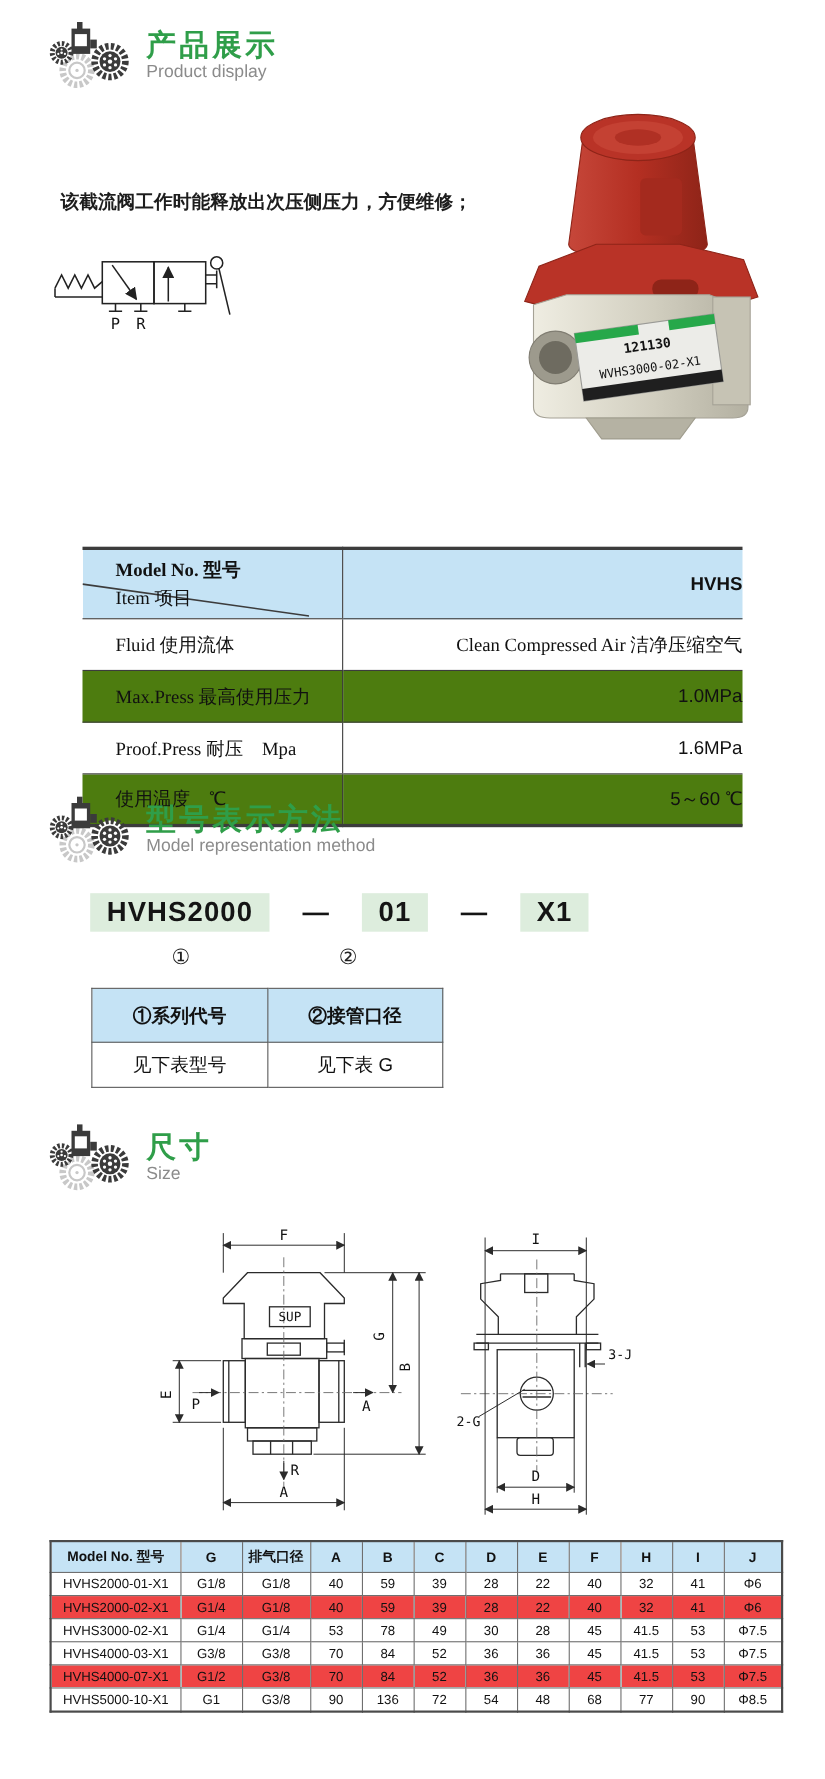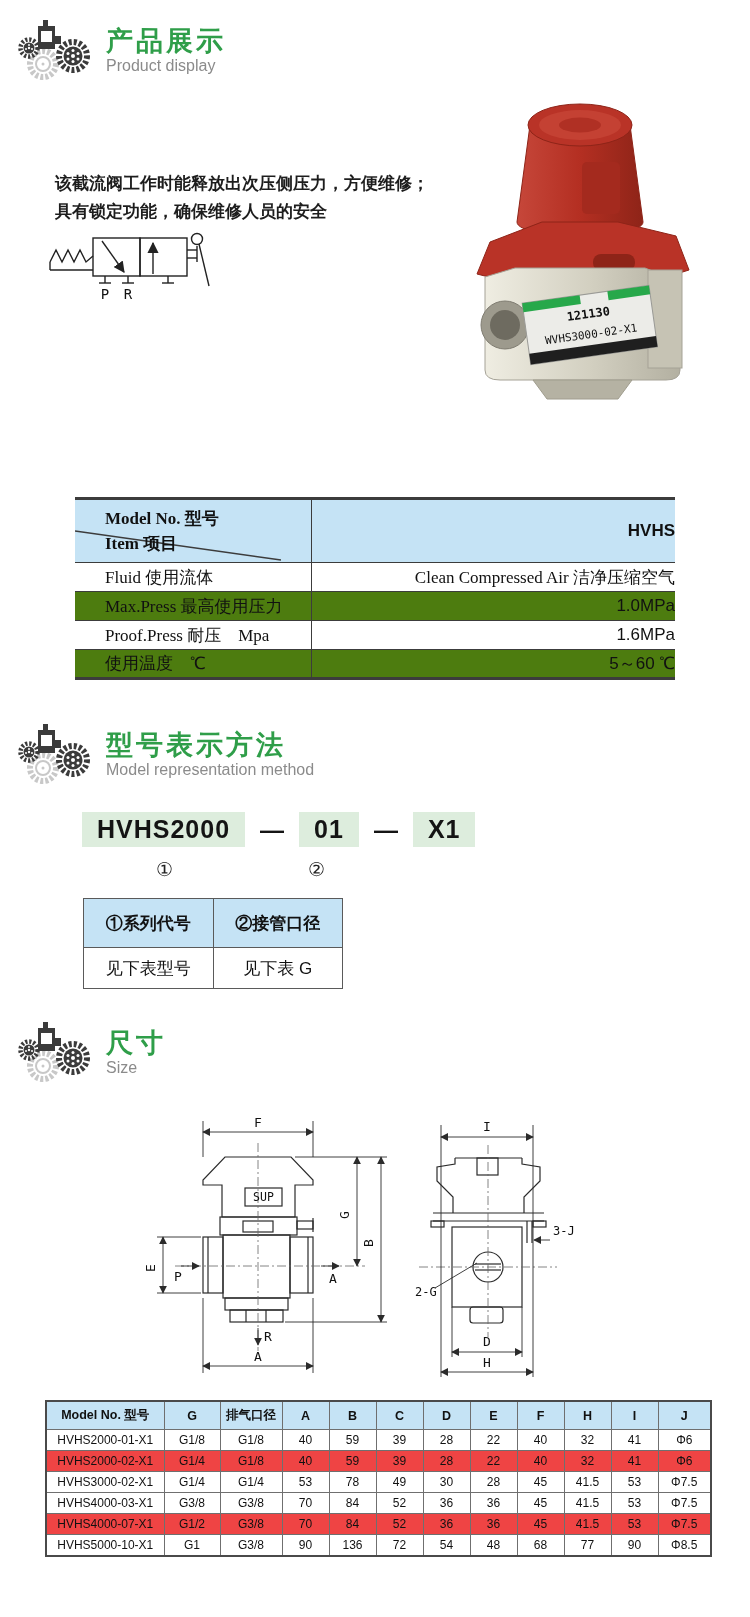--- a/index.html
+++ b/index.html
@@ -1,53 +1,53 @@
 <!DOCTYPE html>
 <html><head>
 <meta charset="utf-8">
 <style>
   html,body{margin:0;padding:0;background:#fff}
   .page{position:relative;width:750px;height:1617px;background:#fff;overflow:hidden;
         font-family:"Liberation Sans",sans-serif;color:#222}
 
   
-  .sec{position:absolute;left:16px;display:flex;align-items:center;gap:8px}
+  .sec{position:absolute;left:43px;display:flex;align-items:center;gap:8px}
   .sec-zh{font-size:27px;font-weight:bold;color:#2f9e49;letter-spacing:3px;line-height:1.05}
   .sec-en{font-size:16px;color:#8b8b8b;margin-top:1px}
 
   
   .desc{position:absolute;left:55px;top:170px;width:378px;font-size:17px;line-height:1.65;
         color:#1d1d1d;font-weight:600}
 
   
   .spec{position:absolute;left:75px;top:497px;width:600px;border-collapse:collapse;
         border-top:3px solid #3c3c3c;border-bottom:3px solid #3c3c3c}
   .spec td{border-bottom:1.5px solid #3c3c3c;font-size:17px;color:#111;padding:0}
   .spec .lcol{width:206px}
   .spec .vcol{border-left:1.5px solid #3c3c3c;text-align:right}
   .spec .hdr{background:#c5e3f5;height:62px}
-  .spec .r{height:29px}
+  .spec .r{height:47px}
   .spec .g{background:#4d7c0f}
   .spec .lab{padding-left:30px}
   .serif{font-family:"Liberation Serif",serif}
   .hdrcell{position:relative;padding:0}
   .hdr-top{position:absolute;top:7px;left:30px;font-weight:bold;font-size:17px}
-  .hdr-bot{position:absolute;bottom:7px;left:30px;font-weight:bold;font-size:17px}
+  .hdr-bot{position:absolute;bottom:7px;left:30px;font-weight:normal;font-size:17px}
   .diag{position:absolute;left:0;top:0}
   .series-val{font-weight:bold;font-size:20px}
 
   
-  .mcode{position:absolute;left:82px;top:812px;display:flex;align-items:center;gap:15px;
+  .mcode{position:absolute;left:82px;top:812px;display:flex;align-items:center;gap:30px;
          font-weight:bold;color:#141414}
   .mbox{background:#ddeddd;padding:3px 15px;font-size:25px;letter-spacing:1px}
   .mdash{font-size:24px}
   .marker{position:absolute;font-size:19px;color:#222}
 
   
-  .ctable{position:absolute;left:83px;top:898px;width:260px;border-collapse:collapse}
+  .ctable{position:absolute;left:83px;top:898px;width:320px;border-collapse:collapse}
   .ctable td{border:1.5px solid #5a5a5a;text-align:center;font-size:17px;color:#111}
   .ctable .h{background:#c5e3f5;height:46px;font-weight:600}
   .ctable .b{height:38px;background:#fff}
 
   
   .dims{position:absolute;left:45px;top:1400px;width:665px;border-collapse:collapse;
         table-layout:fixed;border:2px solid #4a4a4a}
   .dims td,.dims th{border:1px solid #6f6f6f;font-size:12px;text-align:center;height:20px;
         padding:0;color:#111;font-weight:normal;overflow:hidden;white-space:nowrap}
   .dims th{background:#c5e3f5;height:27px;font-size:12.5px;font-weight:bold}
@@ -93,21 +93,20 @@
         <use href="#tractor"></use>
       </svg>
     <div>
       <div class="sec-zh">产品展示</div>
       <div class="sec-en">Product display</div>
     </div>
   </div>
 
   <div class="desc">
     <div>该截流阀工作时能释放出次压侧压力，方便维修；</div>
-    <div>具有锁定功能，确保维修人员的安全</div>
   </div>
 
   <svg class="abs" style="left:40px;top:226px" width="210" height="80" viewBox="0 0 210 80">
     <defs>
       <marker id="arS" viewBox="0 0 10 10" refX="9" refY="5" markerWidth="8" markerHeight="8" orient="auto-start-reverse">
         <path d="M0,0L10,5L0,10z" fill="#222"></path>
       </marker>
     </defs>
     <g stroke="#222" stroke-width="1.4" fill="none">
       <rect x="53" y="12" width="47" height="38"></rect>

